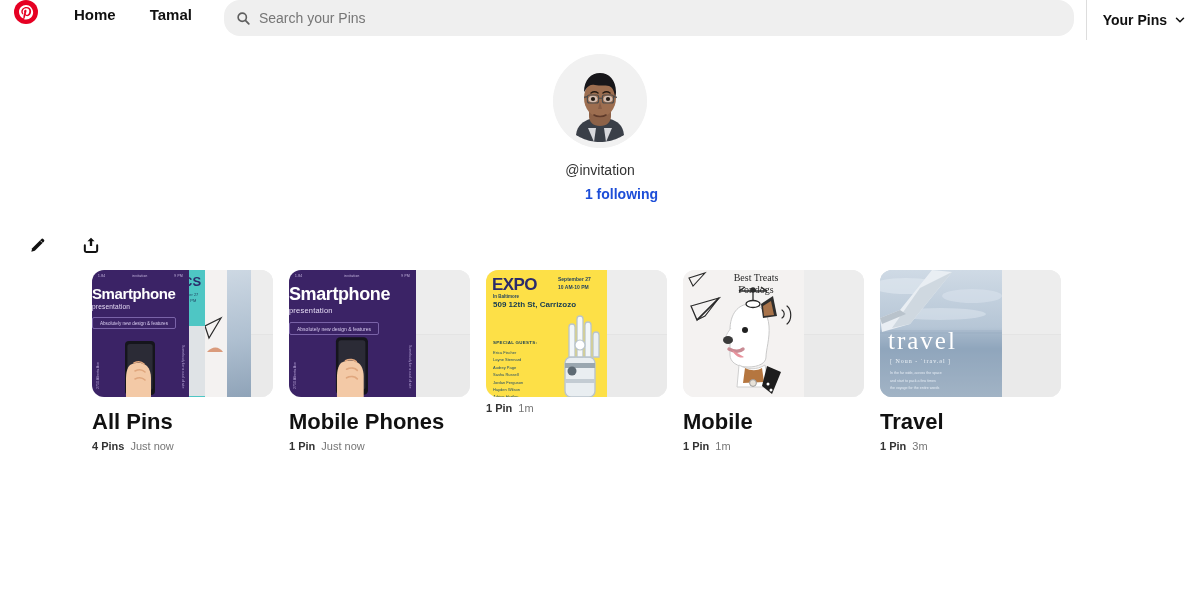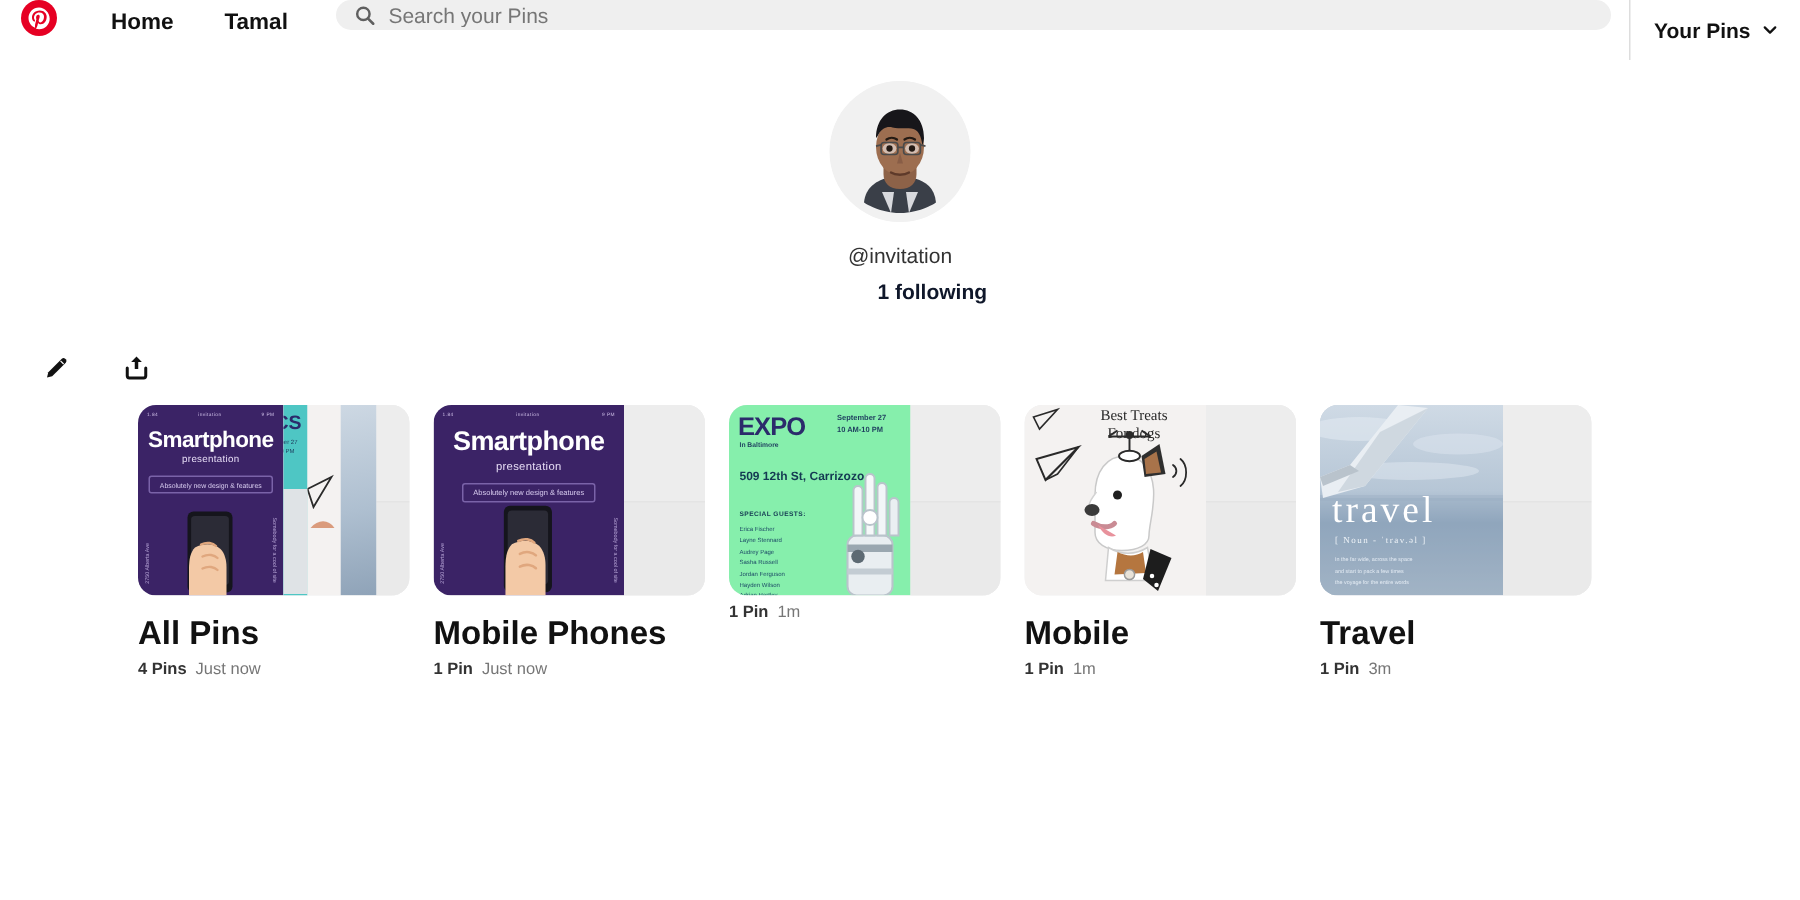--- a/index.html
+++ b/index.html
@@ -27,21 +27,21 @@
   .nav-link {
     font-size: 15px; font-weight: bold; color: #111111;
     padding: 6px 10px; border-radius: 18px; cursor: pointer;
     white-space: nowrap;
   }
   .nav-home { margin-left: 26px; }
   .nav-today { margin-left: 14px; }
   .search-wrap {
     flex: 1 1 auto; margin-left: 22px; margin-right: 0;
     display: flex; align-items: center;
-    height: 20px; border-radius: 16px; background: #efefef;
+    height: 36px; border-radius: 16px; background: #efefef;
     padding: 0 12px; cursor: text;
     max-width: 926px;
   }
   .search-icon { flex: 0 0 auto; margin-right: 8px; display: flex; }
   .search-input {
     border: none; outline: none; background: transparent;
     font-family: "Liberation Sans", sans-serif;
     font-size: 14px; color: #333333; width: 100%;
   }
   .search-input::placeholder { color: #767676; }
@@ -59,21 +59,21 @@
     width: 94px; height: 94px; border-radius: 50%;
     margin: 0 auto; overflow: hidden;
     background: #f2f2f2; position: relative;
   }
   .avatar svg { display: block; }
   .profile-name {
     font-size: 37px; font-weight: bold; color: #111111;
     margin-top: 18px; letter-spacing: -0.5px; line-height: 1.1;
   }
   .profile-handle { font-size: 14px; color: #333333; margin-top: 14px; }
-  .profile-following { font-size: 14px; font-weight: bold; color: #0f172a; margin-top: 8px; padding-left: 43px; }
+  .profile-following { font-size: 14px; font-weight: bold; color: #1d4ed8; margin-top: 8px; padding-left: 43px; }
 
   
   .actions { display: flex; align-items: center; gap: 16px; padding-left: 18px; margin-top: 24px; }
   .action-btn {
     width: 38px; height: 38px; border-radius: 50%;
     display: flex; align-items: center; justify-content: center;
     cursor: pointer; background: transparent; border: none;
   }
 
   
@@ -97,21 +97,21 @@
     margin-top: 12px; line-height: 1.2;
   }
   .board-meta { margin-top: 5px; font-size: 11px; display: flex; gap: 6px; align-items: baseline; }
   .board-count { font-weight: bold; color: #333333; }
   .board-time { color: #767676; }
 
   
   .art-phone {
     width: 100%; height: 100%;
     background: #3b2366; position: relative;
-    display: flex; flex-direction: column; align-items: center;
+    display: flex; flex-direction: column; align-items: flex-start;
   }
   .art-phone .topbar {
     width: 100%; display: flex; justify-content: space-between;
     padding: 4px 6px 0 6px; font-size: 3.2px; color: #cfc0e8; letter-spacing: .3px;
   }
   .art-phone .ttl {
     font-size: 15px; font-weight: bold; color: #ffffff;
     margin-top: 7px; letter-spacing: -0.4px;
   }
   .art-phone .sub { font-size: 6.5px; color: #e6dcf5; margin-top: 1px; letter-spacing: .2px; }
@@ -121,31 +121,31 @@
   }
   .art-phone .vleft, .art-phone .vright {
     position: absolute; bottom: 8px; font-size: 3.6px; color: #b6a4d6;
     writing-mode: vertical-rl;
   }
   .art-phone .vleft { left: 4px; transform: rotate(180deg); }
   .art-phone .vright { right: 4px; }
   .hand { position: absolute; bottom: 0; left: 50%; transform: translateX(-50%); }
 
   
-  .art-expo { width: 100%; height: 100%; background: #86efac; position: relative; overflow: hidden; }
+  .art-expo { width: 100%; height: 100%; background: #fde047; position: relative; overflow: hidden; }
   .art-expo .expo-ttl {
     position: absolute; left: 6px; top: 5px;
     font-size: 17px; font-weight: bold; color: #2b2b6b; letter-spacing: -0.6px;
   }
   .art-expo .expo-city { position: absolute; left: 7px; top: 24px; font-size: 4.5px; font-weight: bold; color: #1f3f5f; }
   .art-expo .expo-date {
     position: absolute; left: 72px; top: 6px; font-size: 5px; color: #1f3f5f; line-height: 1.5; font-weight: bold;
   }
   .art-expo .expo-addr {
-    position: absolute; left: 7px; top: 43px; font-size: 8px; font-weight: bold;
+    position: absolute; left: 7px; top: 30px; font-size: 8px; font-weight: bold;
     color: #143a52; line-height: 1.25;
   }
   .art-expo .expo-guests-h {
     position: absolute; left: 7px; top: 70px; font-size: 4.4px; font-weight: bold; color: #143a52; letter-spacing: .3px;
   }
   .art-expo .expo-guests {
     position: absolute; left: 7px; top: 79px; font-size: 4px; color: #1d4a66; line-height: 1.85;
   }
 
   

